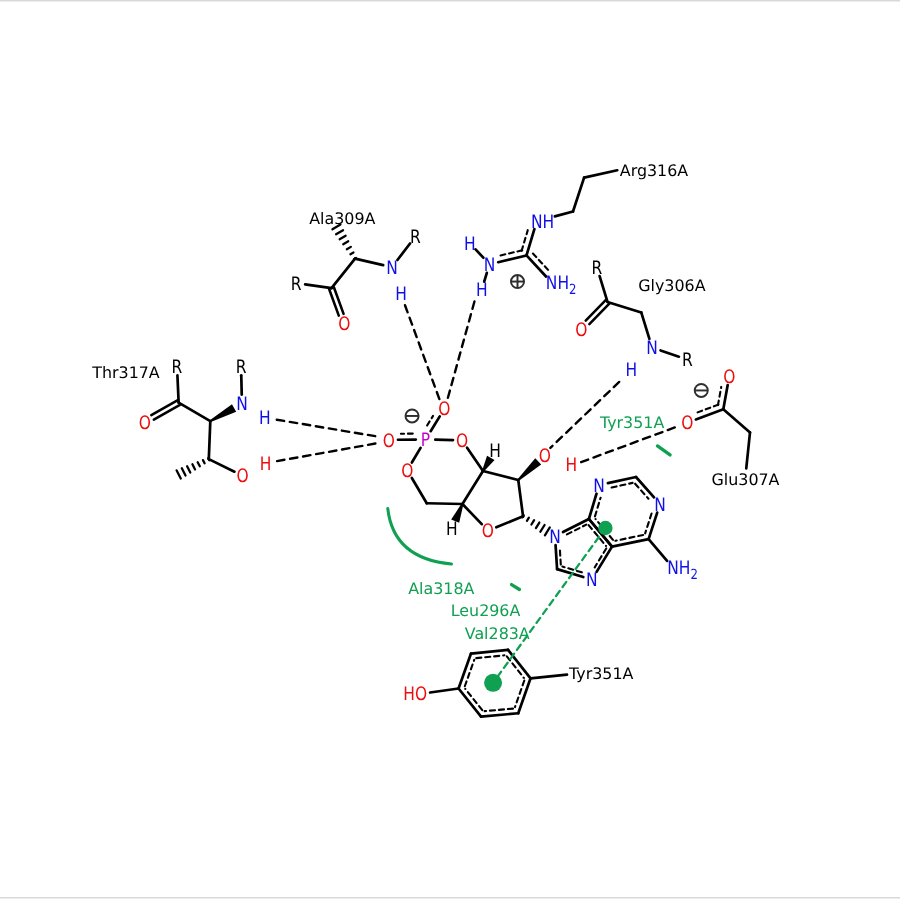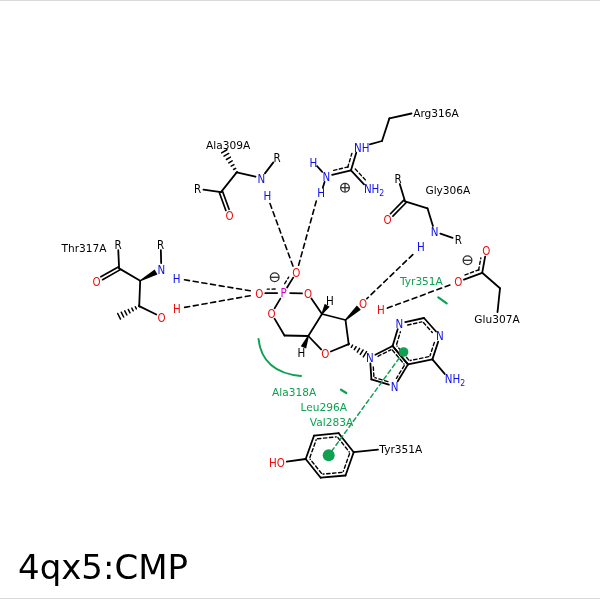--- a/index.html
+++ b/index.html
@@ -196,14 +196,13 @@
       <text x="228.2" y="149.3" fill="#000000" font-size="10.6" text-anchor="middle">Ala309A</text>
       <text x="436" y="117.2" fill="#000000" font-size="10.6" text-anchor="middle">Arg316A</text>
       <text x="447.9" y="193.9" fill="#000000" font-size="10.6" text-anchor="middle">Gly306A</text>
       <text x="497" y="323.4" fill="#000000" font-size="10.6" text-anchor="middle">Glu307A</text>
       <text x="400.8" y="452.9" fill="#000000" font-size="10.6" text-anchor="middle">Tyr351A</text>
       <text x="421.4" y="285.2" fill="#0fa052" font-size="10.6" text-anchor="middle">Tyr351A</text>
       <text x="294.2" y="396.09999999999997" fill="#0fa052" font-size="10.6" text-anchor="middle">Ala318A</text>
       <text x="323.7" y="410.9" fill="#0fa052" font-size="10.6" text-anchor="middle">Leu296A</text>
       <text x="331.5" y="425.9" fill="#0fa052" font-size="10.6" text-anchor="middle">Val283A</text>
     </svg>
-  <div class="title">4qx5:CMP</div>
 </div>
 
 </body></html>

